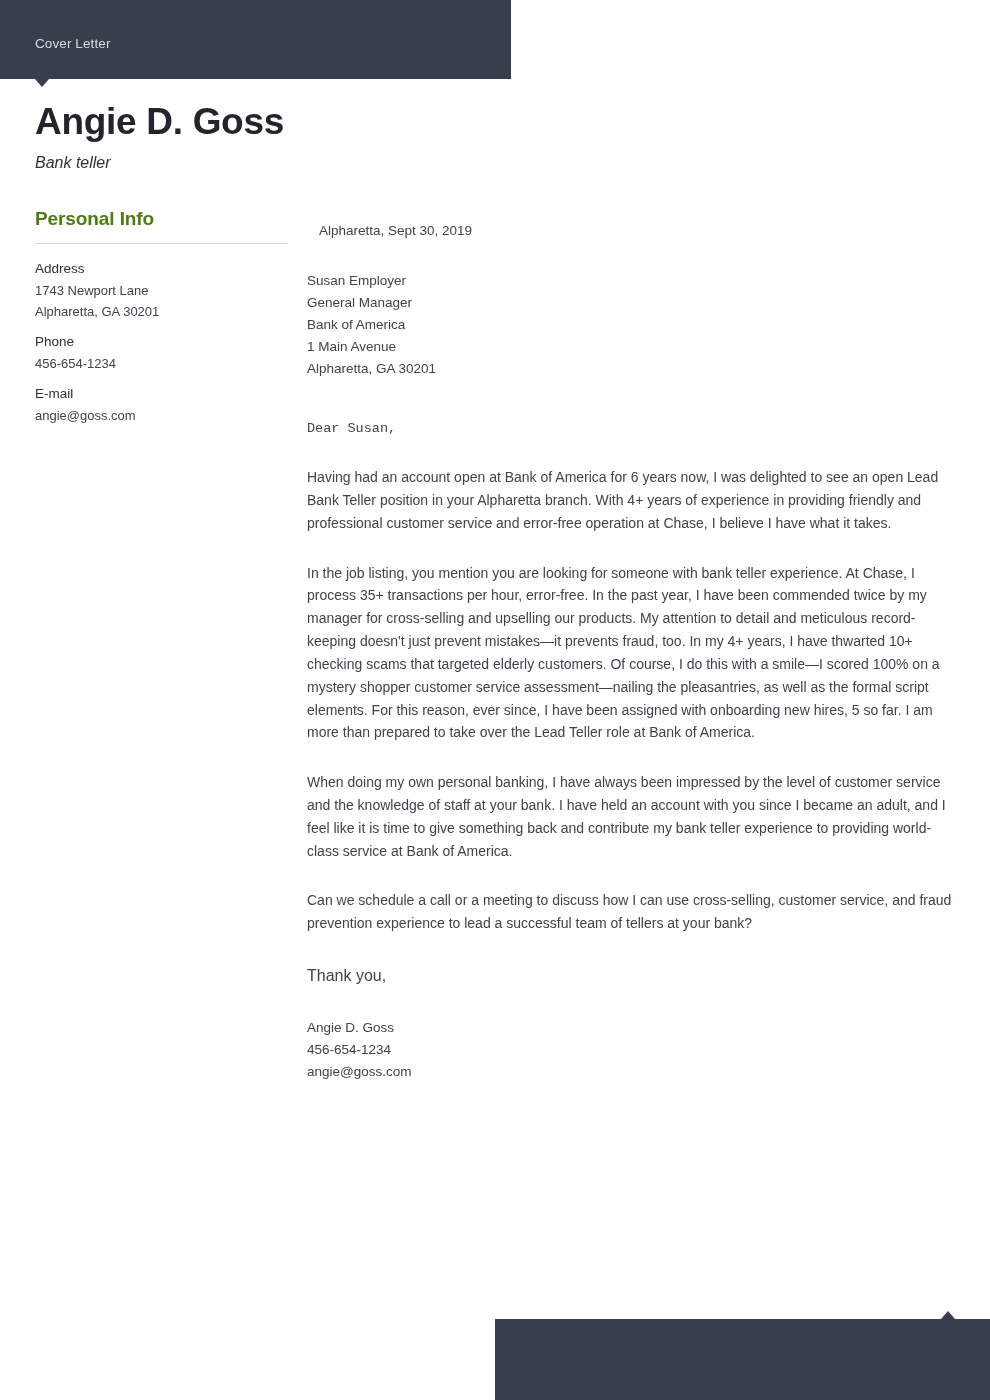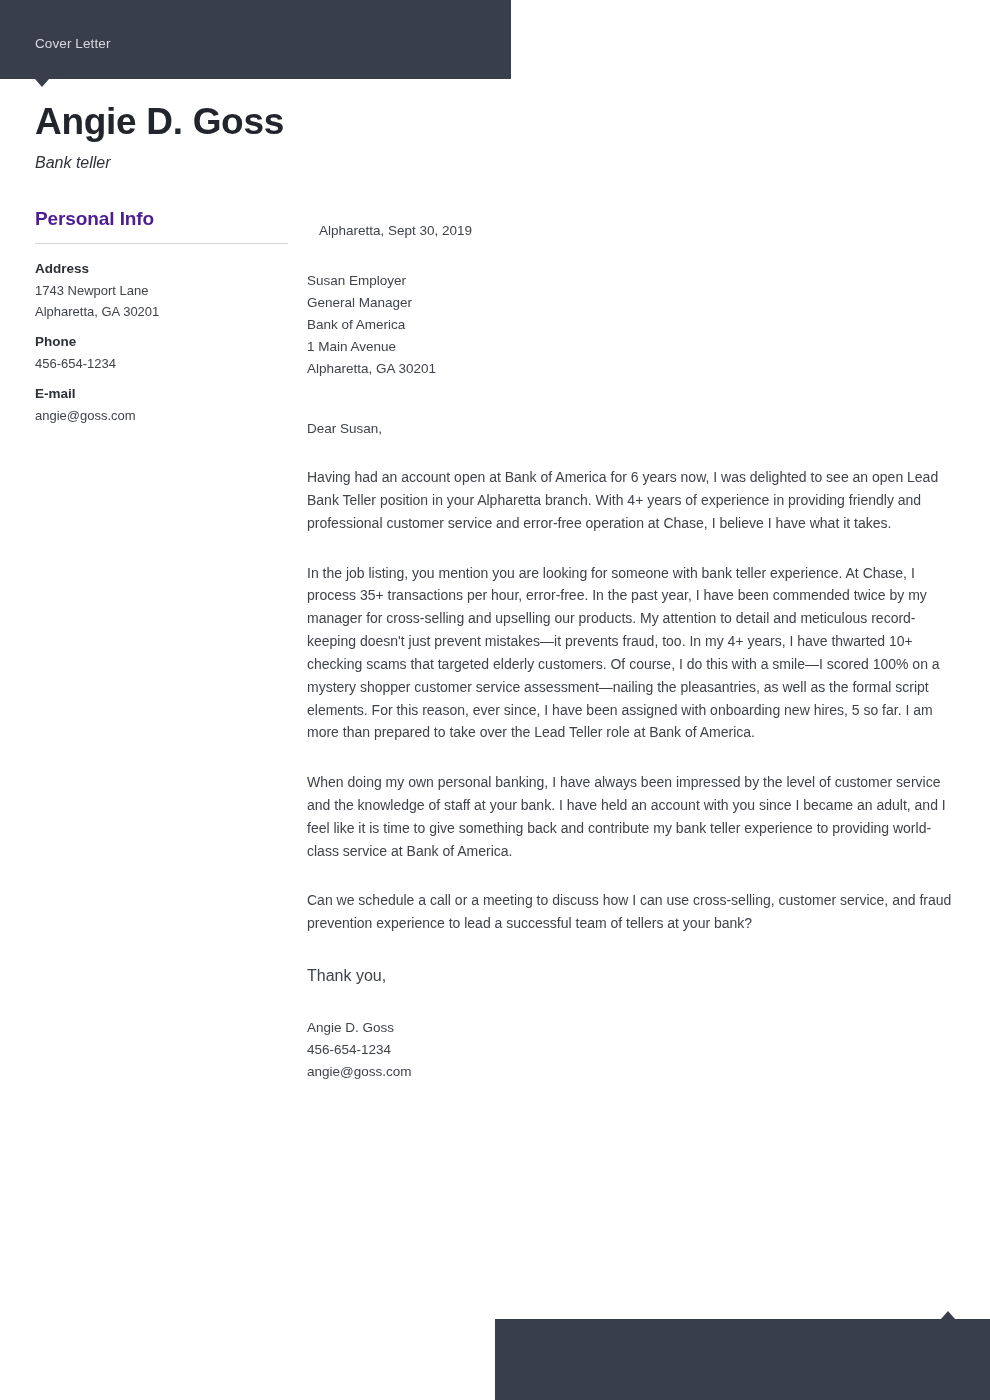--- a/index.html
+++ b/index.html
@@ -91,40 +91,40 @@
   
   .sidebar {
     position: absolute;
     left: 35px;
     top: 208px;
     width: 253px;
   }
   .sidebar-heading {
     font-size: 19px;
     font-weight: bold;
-    color: #4c1d95;
+    color: #4d7c0f;
     margin: 0;
     line-height: 1.2;
     letter-spacing: -0.1px;
   }
   .sidebar-rule {
     margin-top: 12px;
     border-top: 1px solid #d5d7da;
     width: 253px;
     height: 0;
   }
   .info-group {
     margin-top: 10px;
   }
   .info-group:first-of-type {
     margin-top: 15px;
   }
   .info-label {
     font-size: 13.5px;
-    font-weight: bold;
+    font-weight: normal;
     color: #2b2f36;
     line-height: 1.55;
   }
   .info-value {
     font-size: 13px;
     color: #3f434a;
     line-height: 1.62;
   }
 
   
@@ -146,20 +146,21 @@
   .recipient-line {
     font-size: 13.5px;
     color: #3f434a;
     line-height: 1.63;
   }
   .salutation {
     margin-top: 38px;
     font-size: 13.5px;
     color: #3f434a;
     line-height: 1.6;
+    font-family: Liberation Mono, monospace;
   }
   .body-paragraph {
     margin-top: 27px;
     font-size: 14px;
     color: #3f434a;
     line-height: 1.63;
     text-align: left;
   }
   .closing {
     margin-top: 28px;

